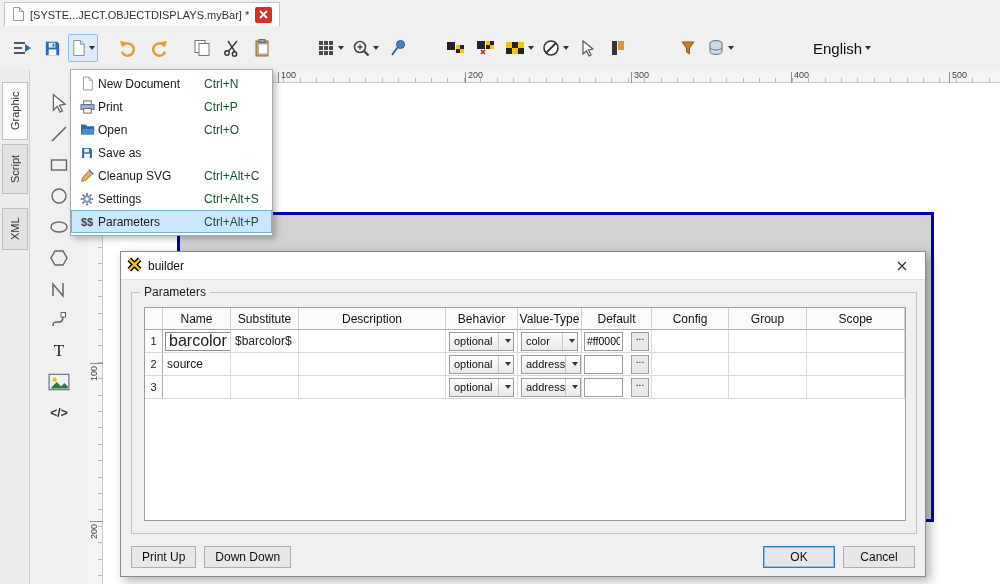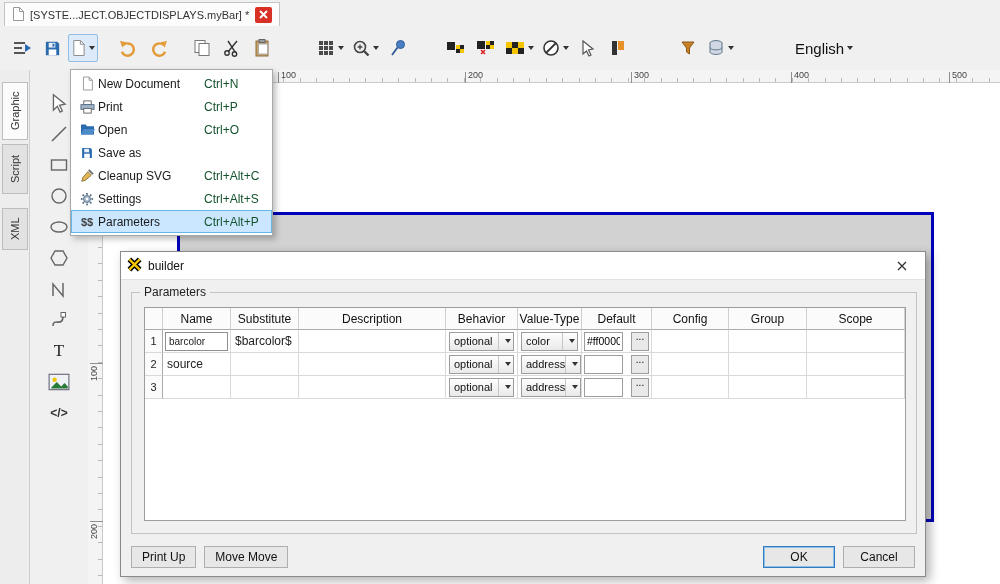--- a/index.html
+++ b/index.html
@@ -9,21 +9,21 @@
   
   .tabbar{position:absolute;left:0;top:0;width:100%;height:34px;background:#f0f0f0;border-bottom:1px solid #d6d6d6}
   .doc-tab{position:absolute;left:4px;top:2px;height:24px;display:flex;align-items:center;gap:6px;background:#fcfcfc;border:1px solid #c4c4c4;border-bottom:none;padding:0 7px;font-size:11px;color:#333}
   .tab-close{width:17px;height:16px;background:#d93025;border-radius:2px;display:flex;align-items:center;justify-content:center}
 
   
   .toolbar{position:absolute;left:0;top:26px;width:100%;height:44px;display:flex;align-items:center;padding-left:8px;background:#f0f0f0}
   .tbtn{height:28px;min-width:28px;display:flex;align-items:center;justify-content:center;margin-right:2px;border:1px solid transparent;border-radius:2px;padding:0 2px}
   .tbtn.open{background:#dceafa;border-color:#90bde8}
   .caret{width:0;height:0;border-left:3.5px solid transparent;border-right:3.5px solid transparent;border-top:4px solid #333;margin-left:3px}
-  .gap14{margin-left:14px}.gap28{margin-left:28px}.gap36{margin-left:36px}.gap40{margin-left:40px}.gap50{margin-left:50px}
+  .gap14{margin-left:14px}.gap28{margin-left:28px}.gap36{margin-left:36px}.gap40{margin-left:40px}.gap50{margin-left:68px}
   .lang{display:flex;align-items:center;font-size:15px;color:#111;padding:3px 6px;border-radius:2px}
   .tbtn svg{display:block}
 
   
   .sidetabs{position:absolute;left:0;top:70px;width:30px;height:514px;background:#ededed;border-right:1px solid #cfcfcf}
   .vtab{position:absolute;left:2px;width:26px;display:flex;align-items:center;justify-content:center;writing-mode:vertical-rl;transform:rotate(180deg);font-size:11px;color:#333;border:1px solid #bdbdbd;background:#e2e2e2}
   .vtab.sel{background:#fbfbfb}
 
   
   .palette{position:absolute;left:30px;top:70px;width:58px;height:514px;background:#f0f0f0;display:flex;flex-direction:column;align-items:center;padding-top:18px}
@@ -62,21 +62,21 @@
   .dlg-close{margin-left:auto;width:34px;height:24px;display:flex;align-items:center;justify-content:center}
   .groupbox{position:absolute;left:10px;top:40px;width:786px;height:242px;border:1px solid #c3c3c3}
   .groupbox .glabel{position:absolute;top:-8px;left:8px;background:#f0f0f0;padding:0 4px;font-size:12px;color:#222}
   .ptable{position:absolute;left:12px;top:14px;width:762px;height:214px;background:#fff;border:1px solid #9d9d9d;display:grid;
     grid-template-columns:18px 68px 68px 147px 72px 64px 70px 77px 78px 98px;grid-template-rows:22px 23px 23px 23px 1fr}
   .th{background:#fbfbfb;border-right:1px solid #d0d0d0;border-bottom:1px solid #ababab;display:flex;align-items:center;justify-content:center;font-size:12px;color:#111}
   .rn{background:#fbfbfb;border-right:1px solid #ababab;border-bottom:1px solid #d9d9d9;display:flex;align-items:center;justify-content:center;font-size:11px;color:#222}
   .td{border-right:1px solid #d9d9d9;border-bottom:1px solid #d9d9d9;font-size:12px;display:flex;align-items:center;overflow:hidden}
   .td.pad{padding-left:4px}
   .tfill{grid-column:1 / -1;background:#fff}
-  .editor{flex:1;margin:1px 2px;height:19px;border:1px solid #8f8f8f;background:#fff;display:flex;align-items:center;padding:0 3px;font-size:10px}
+  .editor{flex:1;margin:1px 2px;height:19px;border:1px solid #8f8f8f;background:#fff;display:flex;align-items:center;padding:0 3px;font-size:16px}
   .combo{flex:1;margin:1px 3px;height:19px;border:1px solid #9d9d9d;background:linear-gradient(#fefefe,#e9e9e9);display:flex;align-items:center;font-size:11px;padding-left:4px;color:#111}
   .cbtn{margin-left:auto;align-self:stretch;width:15px;border-left:1px solid #c6c6c6;display:flex;align-items:center;justify-content:center}
   .defcell{padding:0 2px;gap:8px}
   .definput{flex:1;width:20px;height:19px;border:1px solid #9d9d9d;background:#fff;font-size:10.5px;padding:0 2px;font-family:"Liberation Sans",sans-serif}
   .dots{width:18px;height:19px;border:1px solid #9d9d9d;background:#e9e9e9;font-size:10px;line-height:8px;display:flex;align-items:flex-start;justify-content:center;font-family:"Liberation Sans",sans-serif}
   .dlg-btnrow{position:absolute;left:10px;right:10px;bottom:8px;height:22px;display:flex;gap:8px}
   .btn{min-width:64px;height:22px;background:#e7e7e7;border:1px solid #aeaeae;display:flex;align-items:center;justify-content:center;font-size:12px;color:#111;padding:0 10px}
   .btn.default{border:1px solid #2f7cc1;box-shadow:inset 0 0 0 1px #8fc0e8;min-width:72px}
   .btn.cancel{min-width:72px}
   .spacer{flex:1}
@@ -572,20 +572,20 @@
         <div class="td"></div>
         <div class="td"></div>
         <div class="td"></div>
 
         <div class="tfill"></div>
       </div>
     </div>
 
     <div class="dlg-btnrow">
       <div class="btn">Print Up</div>
-      <div class="btn">Move Move</div>
+      <div class="btn">Down Down</div>
       <div class="spacer"></div>
       <div class="btn default">OK</div>
       <div class="btn cancel">Cancel</div>
     </div>
   </div>
 
 </div>
 
 </body></html>

